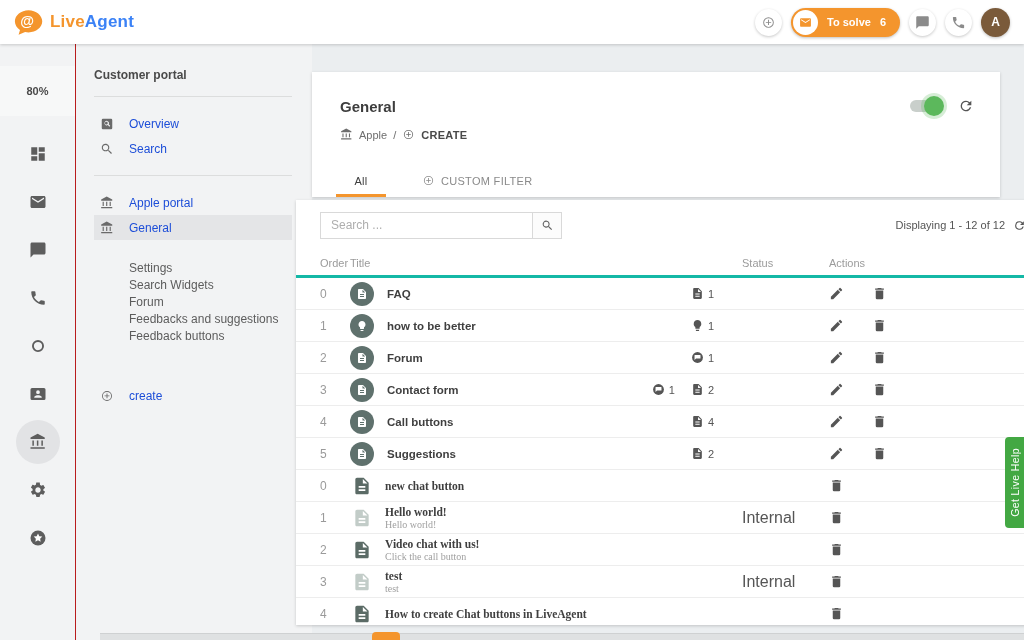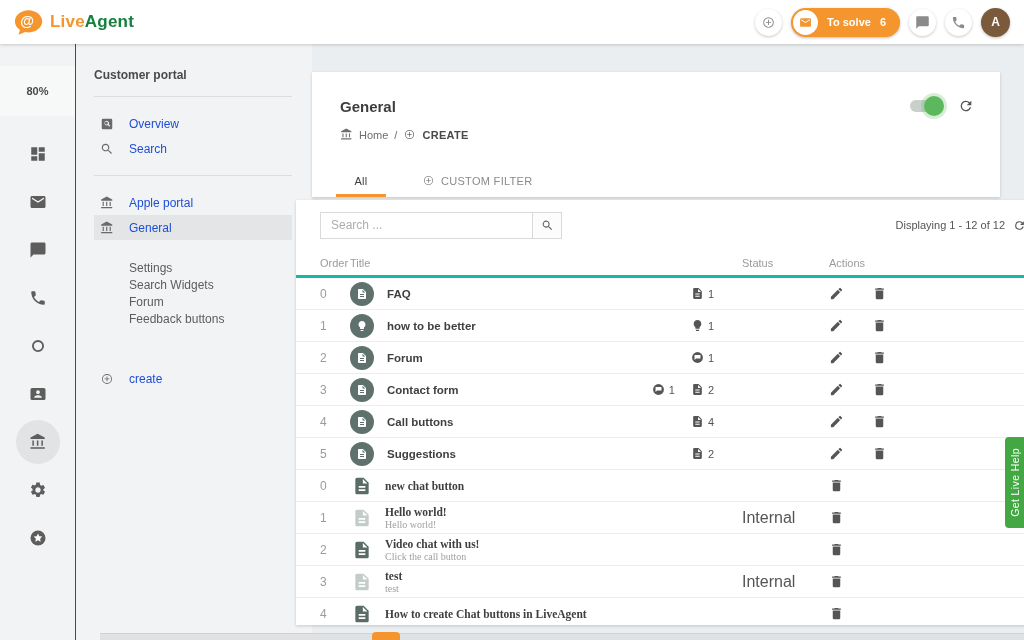--- a/index.html
+++ b/index.html
@@ -7,21 +7,21 @@
     font-family:"Liberation Sans", sans-serif; background:#ebeef0; color:#3f3f3f; }
   .icon { display:inline-flex; align-items:center; justify-content:center; }
   .icon svg { width:100%; height:100%; display:block; }
 
   
   .topbar { position:absolute; top:0; left:0; right:0; height:44px; background:#fff;
     box-shadow:0 1px 3px rgba(0,0,0,.18); z-index:20; display:flex; align-items:center;
     padding:0 14px; }
   .logo { display:flex; align-items:center; gap:6px; }
   .logo-text { font-size:17px; font-weight:bold; letter-spacing:.2px; }
-  .logo-live { color:var(--accent); } .logo-agent { color:#15803d; }
+  .logo-live { color:var(--accent); } .logo-agent { color:#3b82f6; }
   .topbar-right { margin-left:auto; display:flex; align-items:center; gap:9px; }
   .round-btn { width:27px; height:27px; border-radius:50%; background:#fff;
     box-shadow:0 1px 3px rgba(0,0,0,.22); display:flex; align-items:center; justify-content:center;
     color:#8b8b8b; cursor:pointer; }
   .round-btn .icon { width:15px; height:15px; }
   .tosolve { height:29px; border-radius:15px; background:var(--accent); display:flex;
     align-items:center; padding:0 14px 0 2px; gap:9px; box-shadow:0 1px 3px rgba(0,0,0,.25);
     cursor:pointer; }
   .tosolve-bubble { width:25px; height:25px; border-radius:50%; background:#fff;
     display:flex; align-items:center; justify-content:center; color:var(--accent); }
@@ -286,20 +286,21 @@
             <path d="M6.5 10h-2v7h2v-7zm6 0h-2v7h2v-7zm8.5 9H2v2h19v-2zm-2.5-9h-2v7h2v-7zm-7-9L2 6v2h19V6l-9.5-5z"></path>
           </svg>
         </span>
         <span>General</span>
       </div>
     </div>
   <div class="sb-sub" id="sb-subs">
       <div class="sb-sub-item">Settings</div>
       <div class="sb-sub-item">Search Widgets</div>
       <div class="sb-sub-item">Forum</div>
+      <div class="sb-sub-item">Feedbacks and suggestions</div>
       <div class="sb-sub-item">Feedback buttons</div>
     </div>
   <div class="sb-create" id="sb-create">
       <div class="sb-item">
         <span class="icon ">
           <svg viewBox="0 0 24 24" fill="currentColor">
             <path d="M12 3.5A8.5 8.5 0 1 0 20.5 12 8.51 8.51 0 0 0 12 3.5zm0 15.5A7 7 0 1 1 19 12a7 7 0 0 1-7 7zm.75-11.5h-1.5V11H7.75v1.5h3.5V16h1.5v-3.5h3.5V11h-3.5z"></path>
           </svg>
         </span>
         <span>create</span>
@@ -308,21 +309,21 @@
 </aside>
 
 <section class="card card-head">
   <div class="main-title">General</div>
   <div class="breadcrumb">
     <span class="icon">
         <svg viewBox="0 0 24 24" fill="currentColor">
           <path d="M6.5 10h-2v7h2v-7zm6 0h-2v7h2v-7zm8.5 9H2v2h19v-2zm-2.5-9h-2v7h2v-7zm-7-9L2 6v2h19V6l-9.5-5z"></path>
         </svg>
       </span>
-    <span>Home</span>
+    <span>Apple</span>
     <span>/</span>
     <span class="icon">
         <svg viewBox="0 0 24 24" fill="currentColor">
           <path d="M12 3.5A8.5 8.5 0 1 0 20.5 12 8.51 8.51 0 0 0 12 3.5zm0 15.5A7 7 0 1 1 19 12a7 7 0 0 1-7 7zm.75-11.5h-1.5V11H7.75v1.5h3.5V16h1.5v-3.5h3.5V11h-3.5z"></path>
         </svg>
       </span>
     <span class="bc-create">CREATE</span>
   </div>
   <div class="head-controls">
     <div class="toggle">

